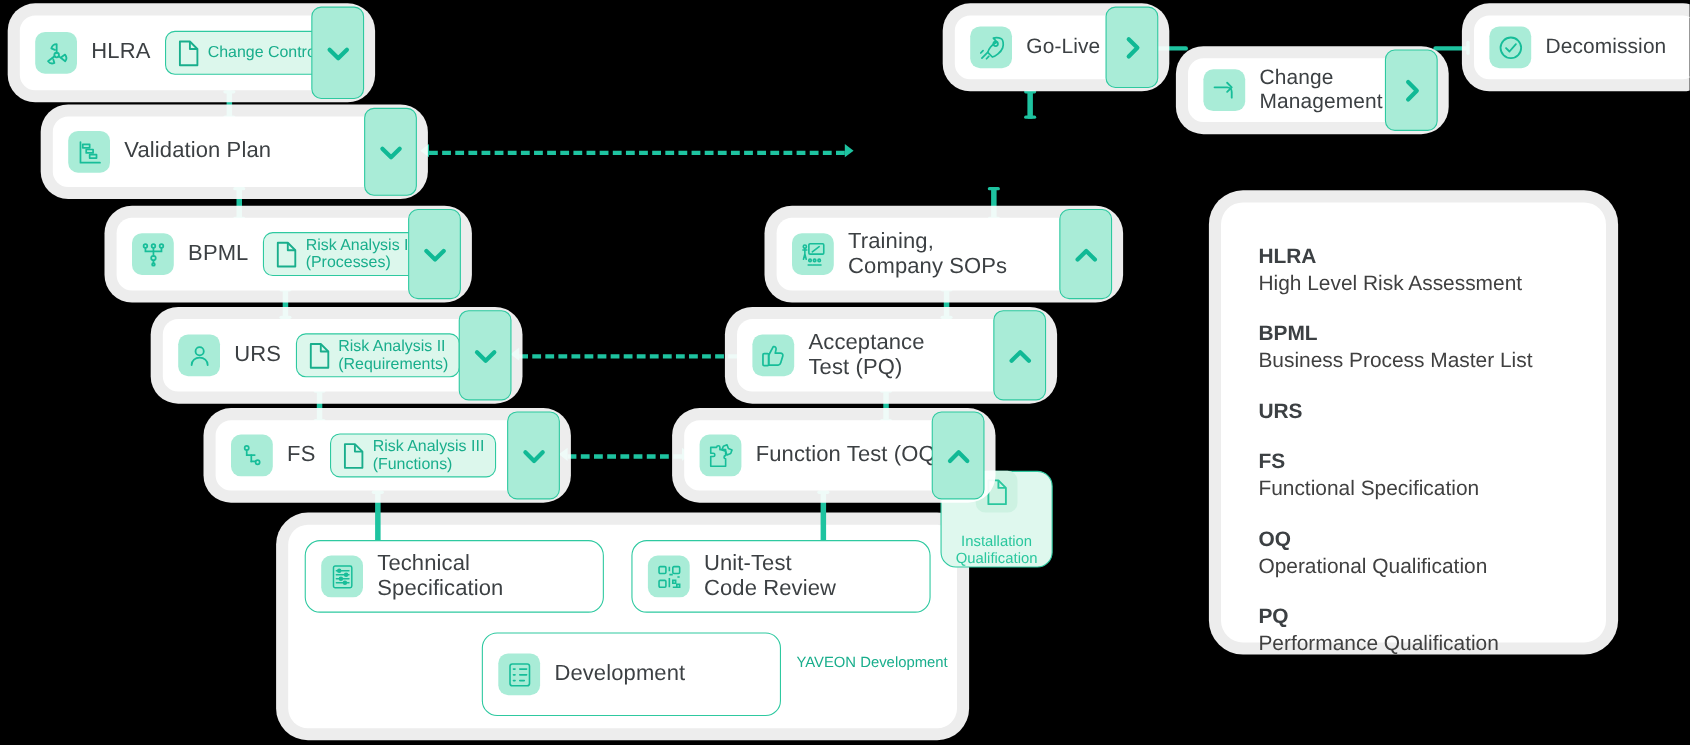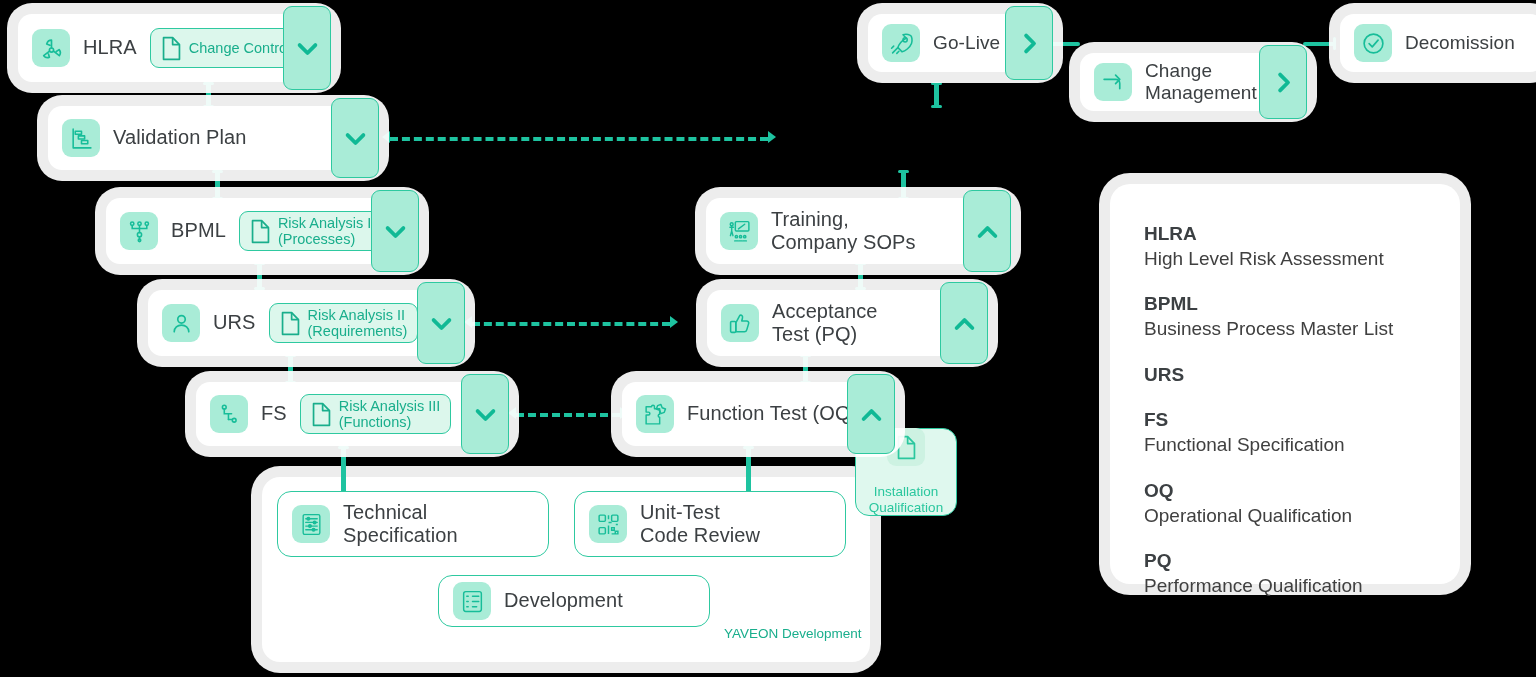--- a/index.html
+++ b/index.html
@@ -71,21 +71,21 @@
   .lg-item:last-child{margin-bottom:0;}
   .lg-abbr{font-weight:bold;color:#3c4043;font-size:19px;line-height:1.3;}
   .lg-full{color:#404040;font-size:19px;line-height:1.3;}
 </style>
 </head>
 <body>
 
 <div id="stage">
 
   <div class="group" style="left:262px;top:477px;width:608px;height:185px;"></div>
-  <div class="group-cap" style="left:724px;top:626px;">YAVEON Development</div>
+  <div class="group-cap" style="left:724px;top:594px;">YAVEON Development</div>
 
   <div class="vconn" style="left:206px;top:82px;height:26px;"></div>
   <div class="vconn" style="left:215px;top:170px;height:30px;"></div>
   <div class="vconn" style="left:257px;top:262px;height:28px;"></div>
   <div class="vconn" style="left:288px;top:354px;height:30px;"></div>
   <div class="vconn" style="left:341px;top:446px;height:52px;"></div>
 
   <div class="vconn" style="left:934px;top:82px;height:26px;"></div>
   <div class="vconn" style="left:901px;top:170px;height:30px;"></div>
   <div class="vconn" style="left:858px;top:262px;height:28px;"></div>
@@ -255,21 +255,21 @@
       <span class="lbl">Training,
 Company SOPs</span>
     </div>
     <div class="tab right">
       <svg viewBox="0 0 24 24">
           <polyline points="5,16 12,9 19,16"></polyline>
         </svg>
     </div>
   </div>
 
-  <div class="card" style="left:707px;top:290px;width:280px;height:66px;">
+  <div class="card" style="left:670px;top:290px;width:280px;height:66px;">
     <div class="body">
       <span class="badge">
         <svg viewBox="0 0 24 24" fill="none" stroke="#17bd99" stroke-width="1.5" stroke-linejoin="round">
           <rect x="2.5" y="10" width="5" height="10.5" rx="1"></rect>
           <path d="M7.5 11.5l4-7.5c1.8-.3 2.8.8 2.4 2.6l-.7 3h4.6c1.5 0 2.4 1.1 2 2.5l-1.8 6c-.3 1.1-1 1.9-2.2 1.9H7.5z"></path>
         </svg>
       </span>
       <span class="lbl">Acceptance
 Test (PQ)</span>
     </div>
@@ -381,21 +381,21 @@
             <rect x="15" y="3" width="6" height="6" rx="1"></rect>
           <rect x="3" y="15" width="6" height="6" rx="1"></rect>
           <path d="M15 15h2.5v2.5H15zM18.5 18.5H21V21h-2.5zM12 3v4M12 10h3M12 13v8M15 21h6M19 12h2"></path>
         </svg>
       </span>
       <span class="lbl">Unit-Test
 Code Review</span>
     </div>
   </div>
 
-  <div class="card outlined" style="left:438px;top:575px;width:272px;height:52px;box-shadow:none;">
+  <div class="card outlined" style="left:438px;top:575px;width:272px;height:76px;box-shadow:none;">
     <div class="body">
       <span class="badge">
         <svg viewBox="0 0 24 24" fill="none" stroke="#17bd99" stroke-width="1.4" stroke-linecap="round">
           <rect x="3.5" y="2.5" width="17" height="19" rx="2"></rect>
           <path d="M6.5 7h3M6.5 12h3M6.5 17h3" stroke-dasharray="1.4 1.6"></path>
           <path d="M12 7h6M12 12h6M12 17h4"></path>
         </svg>
       </span>
       <span class="lbl">Development</span>
     </div>

